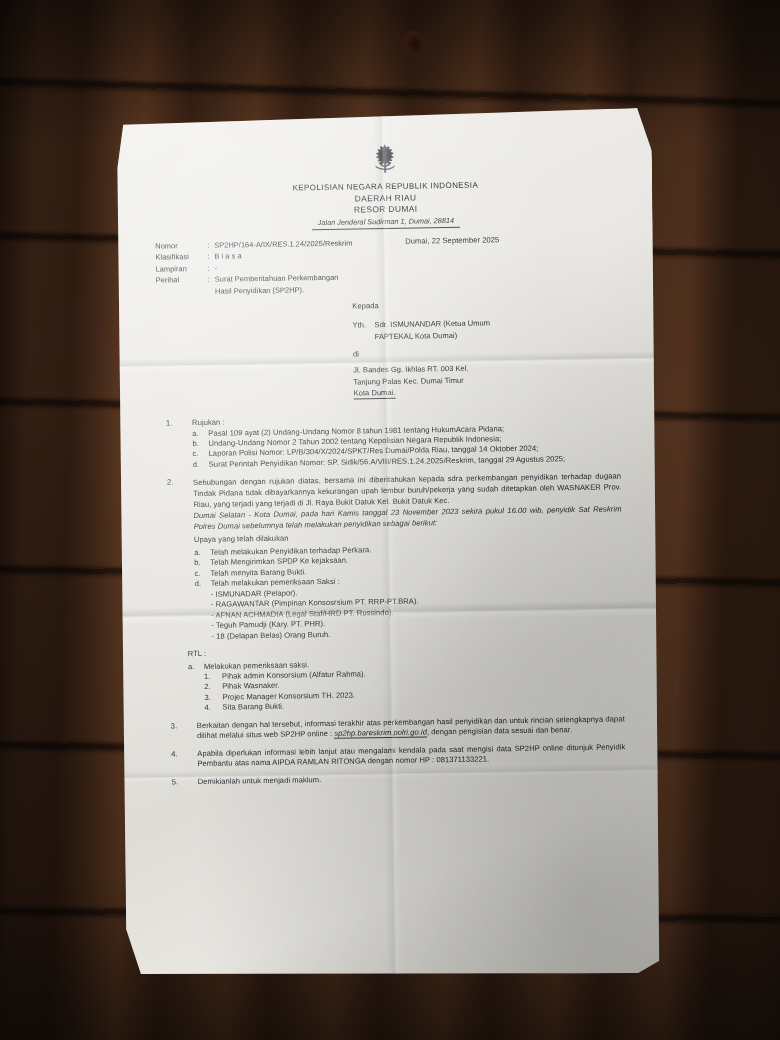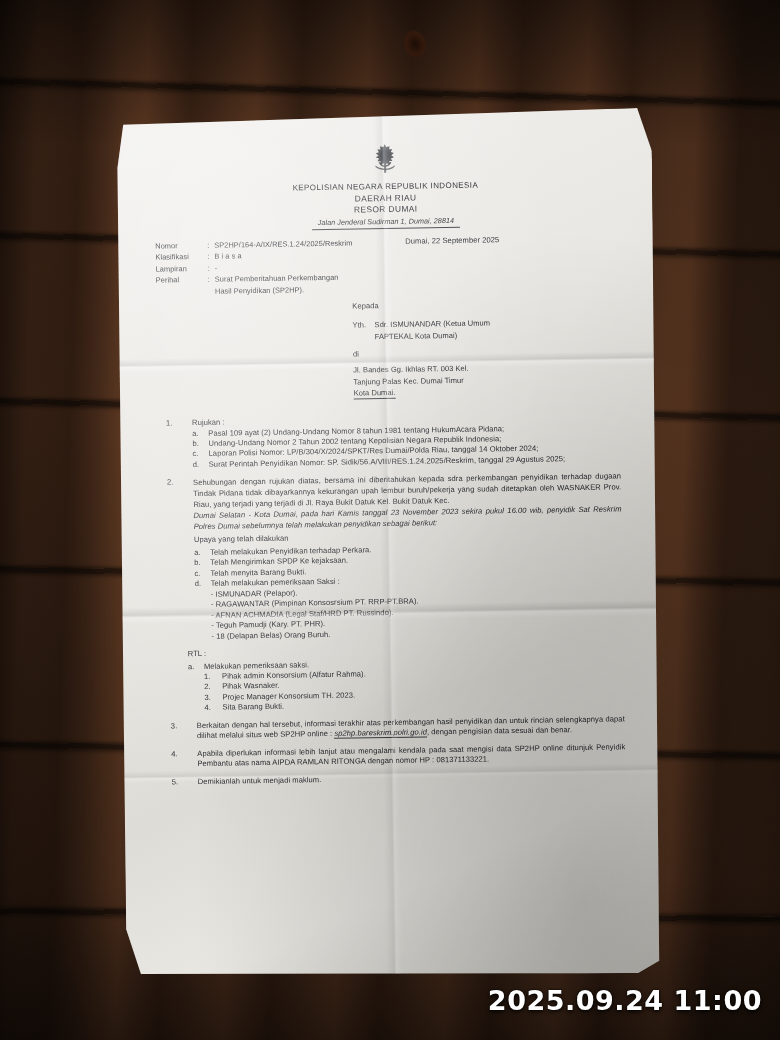--- a/index.html
+++ b/index.html
@@ -397,14 +397,13 @@
       </div>
     </div>
 
     <div class="crease" id="crease-h1"></div>
     <div class="crease" id="crease-h2"></div>
     <div class="crease" id="crease-h3"></div>
     <div class="crease" id="crease-v1"></div>
     <div id="paper-shade"></div>
   </div>
 
-  <div id="timestamp">2025.09.24 11:00</div>
 </div>
 
 </body></html>

